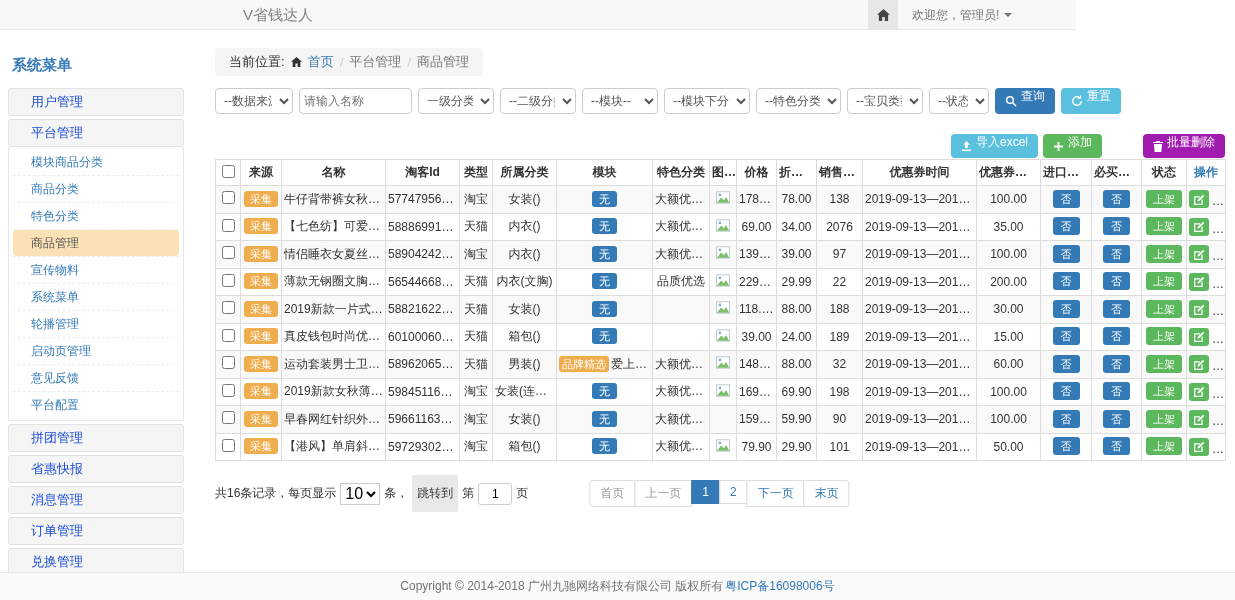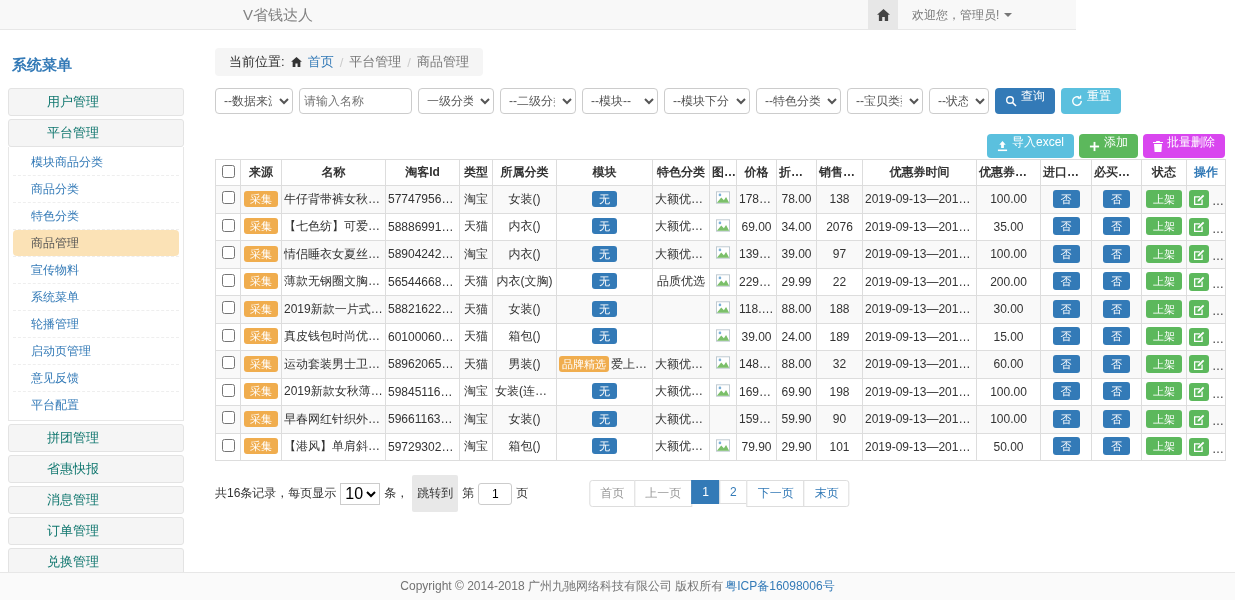--- a/index.html
+++ b/index.html
@@ -12,22 +12,22 @@
   .topbar-right { position:absolute; left:868px; top:0; height:30px; display:flex; align-items:center; }
   .home-box { width:30px; height:30px; background:#e7e7e7; display:flex; align-items:center;
     justify-content:center; cursor:pointer; }
   .user-menu { margin-left:14px; font-size:12px; color:#777; cursor:pointer; display:flex; align-items:center; gap:5px;}
   .caret { width:0; height:0; border-left:4px solid transparent; border-right:4px solid transparent;
     border-top:4px solid #777; display:inline-block; }
   
   .sidebar { position:absolute; left:8px; top:48px; width:176px; height:524px; overflow:hidden; }
   .side-title { color:#337ab7; font-size:15px; font-weight:bold; padding:8px 4px 10px 4px; }
   .side-group { height:28px; margin-top:3px; background:#f5f5f5; border:1px solid #e3e3e3;
-    border-radius:3px; display:flex; align-items:center; padding-left:38px; font-size:13px;
-    color:#0f766e; cursor:pointer; }
+    border-radius:3px; display:flex; align-items:center; padding-left:22px; font-size:13px;
+    color:#1d4ed8; cursor:pointer; }
   .side-sub { list-style:none; background:#fff; border:1px solid #e7e7e7; border-top:none;
     padding:2px 4px; }
   .side-sub li { border-bottom:1px dashed #eee; }
   .side-sub li:last-child { border-bottom:none; }
   .side-item { display:block; height:26px; line-height:26px; padding-left:18px; font-size:12px;
     color:#337ab7; text-decoration:none; border-radius:4px; cursor:pointer; }
   .side-item.active { background:#fbe2b6; color:#555; }
   
   .main { position:absolute; left:215px; top:40px; width:1010px; }
   .breadcrumb { display:inline-flex; align-items:center; gap:6px; background:#f5f5f5;
@@ -37,21 +37,21 @@
   .crumb-muted { color:#777; }
   
   .filter-row { display:flex; align-items:center; gap:6px; margin-top:12px; }
   .filter-row select, .filter-row input[type=text] { height:26px; border:1px solid #ccc;
     border-radius:4px; background:#fff; font-size:12px; color:#555; padding:0 4px; }
   .btn { display:inline-flex; gap:4px; border:none; border-radius:4px;
     color:#fff; font-size:12px; cursor:pointer; padding:0 10px; height:26px; }
   .btn-primary { background:#337ab7; }
   .btn-info { background:#5bc0de; }
   .btn-success { background:#5cb85c; }
-  .btn-danger-soft { background:#d946ef; }
+  .btn-danger-soft { background:#a21caf;margin-left:36px; }
   
   .toolbar { display:flex; justify-content:flex-end; gap:5px; margin-top:20px; }
   .toolbar .btn { height:24px; }
   
   table.grid { width:1010px; margin-top:1px; border-collapse:collapse; table-layout:fixed; font-size:12px; color:#333;padding-left:44px; }
   .grid th, .grid td { border:1px solid #ddd; text-align:center; padding:4px 2px; height:26px;
     overflow:hidden; white-space:nowrap; text-overflow:ellipsis; }
   .grid thead th { font-weight:bold; background:#fff; }
   .grid tbody tr:nth-child(odd) { background:#f9f9f9; }
   .grid .th-op { color:#337ab7; }

